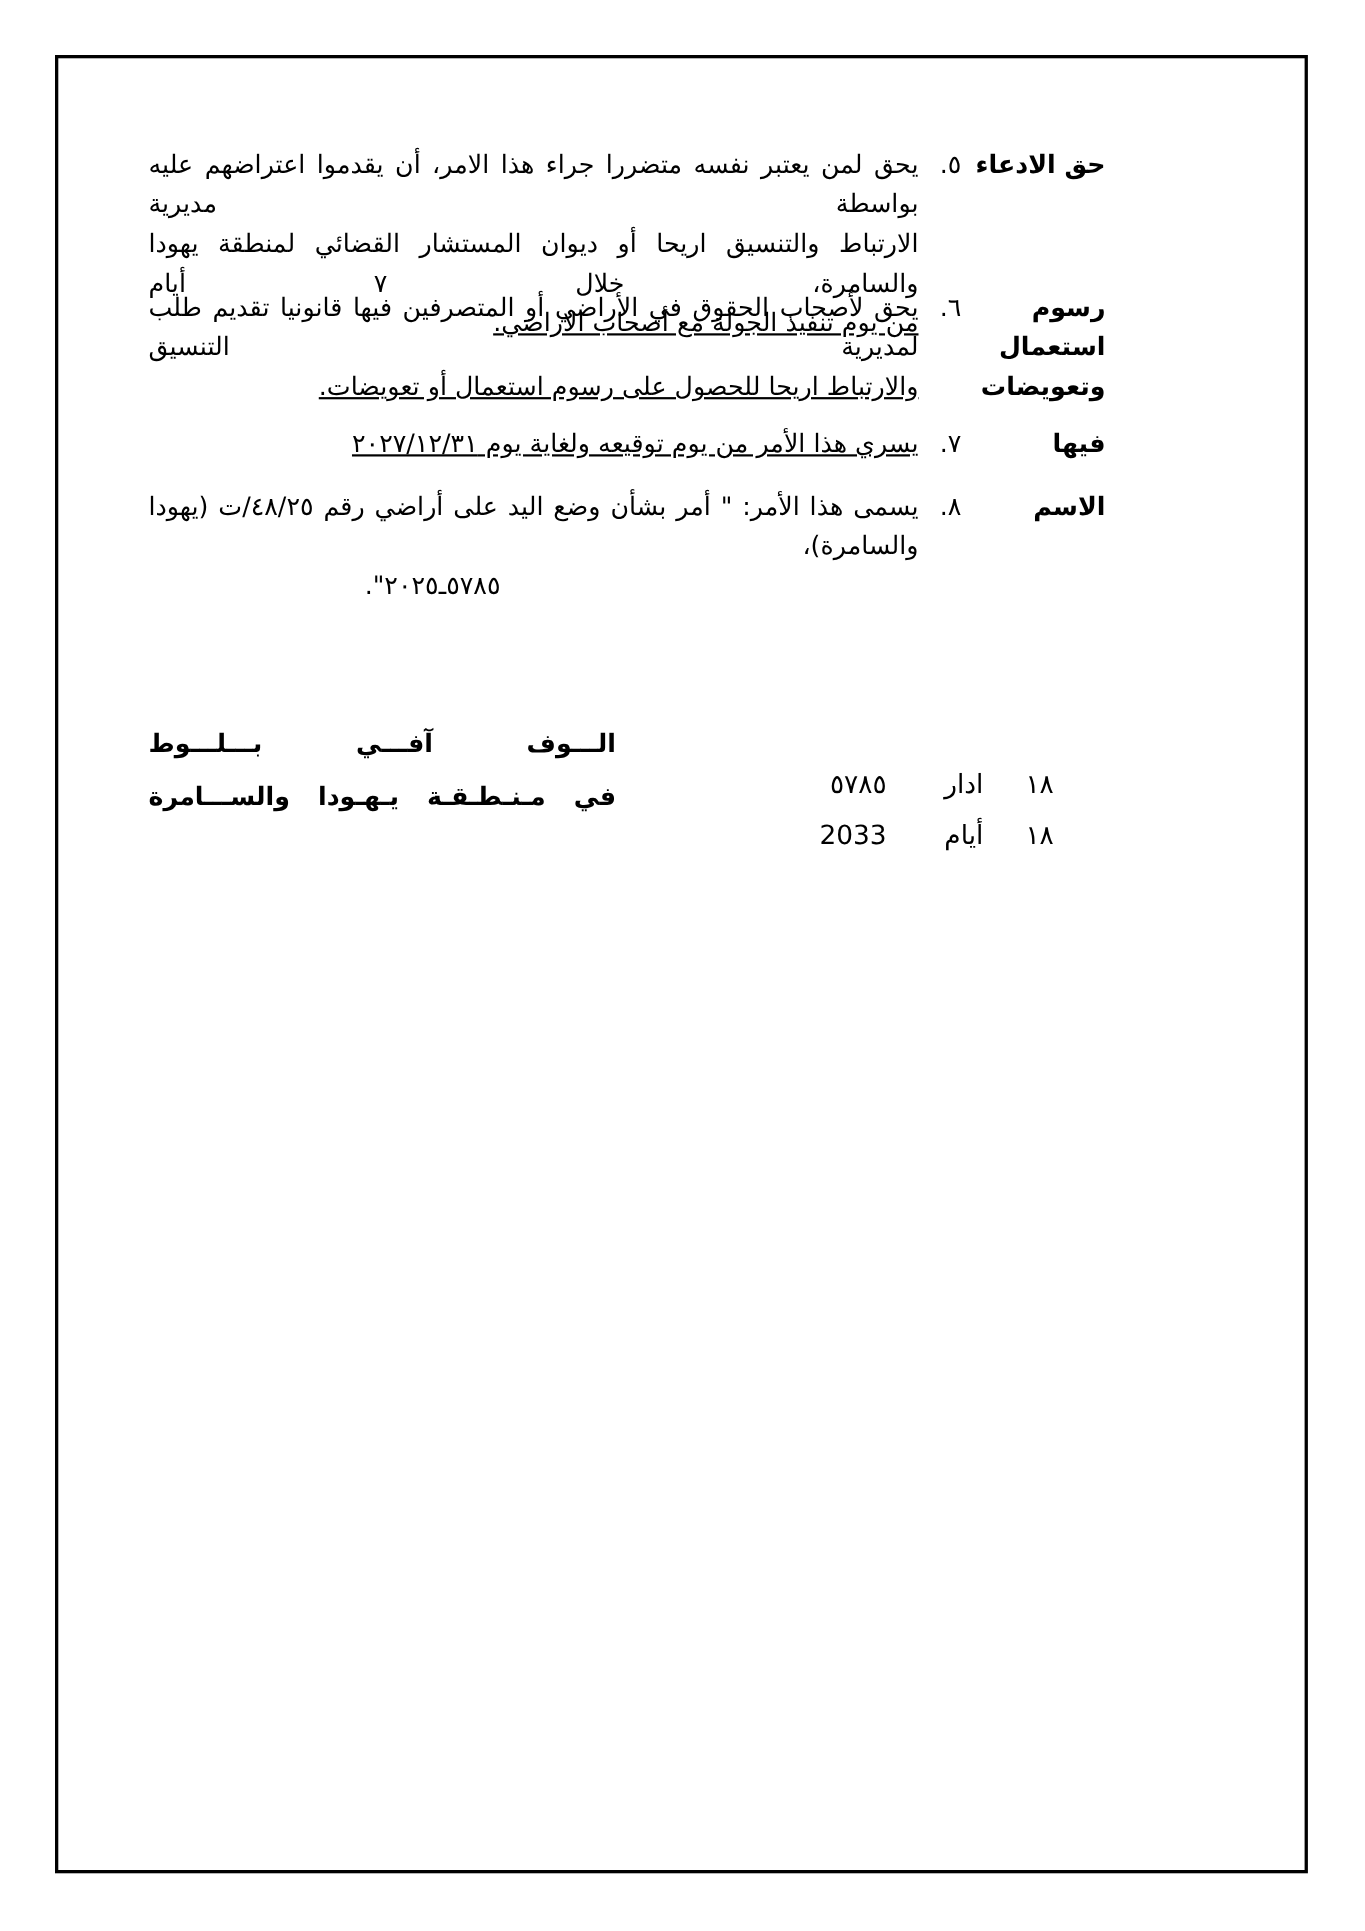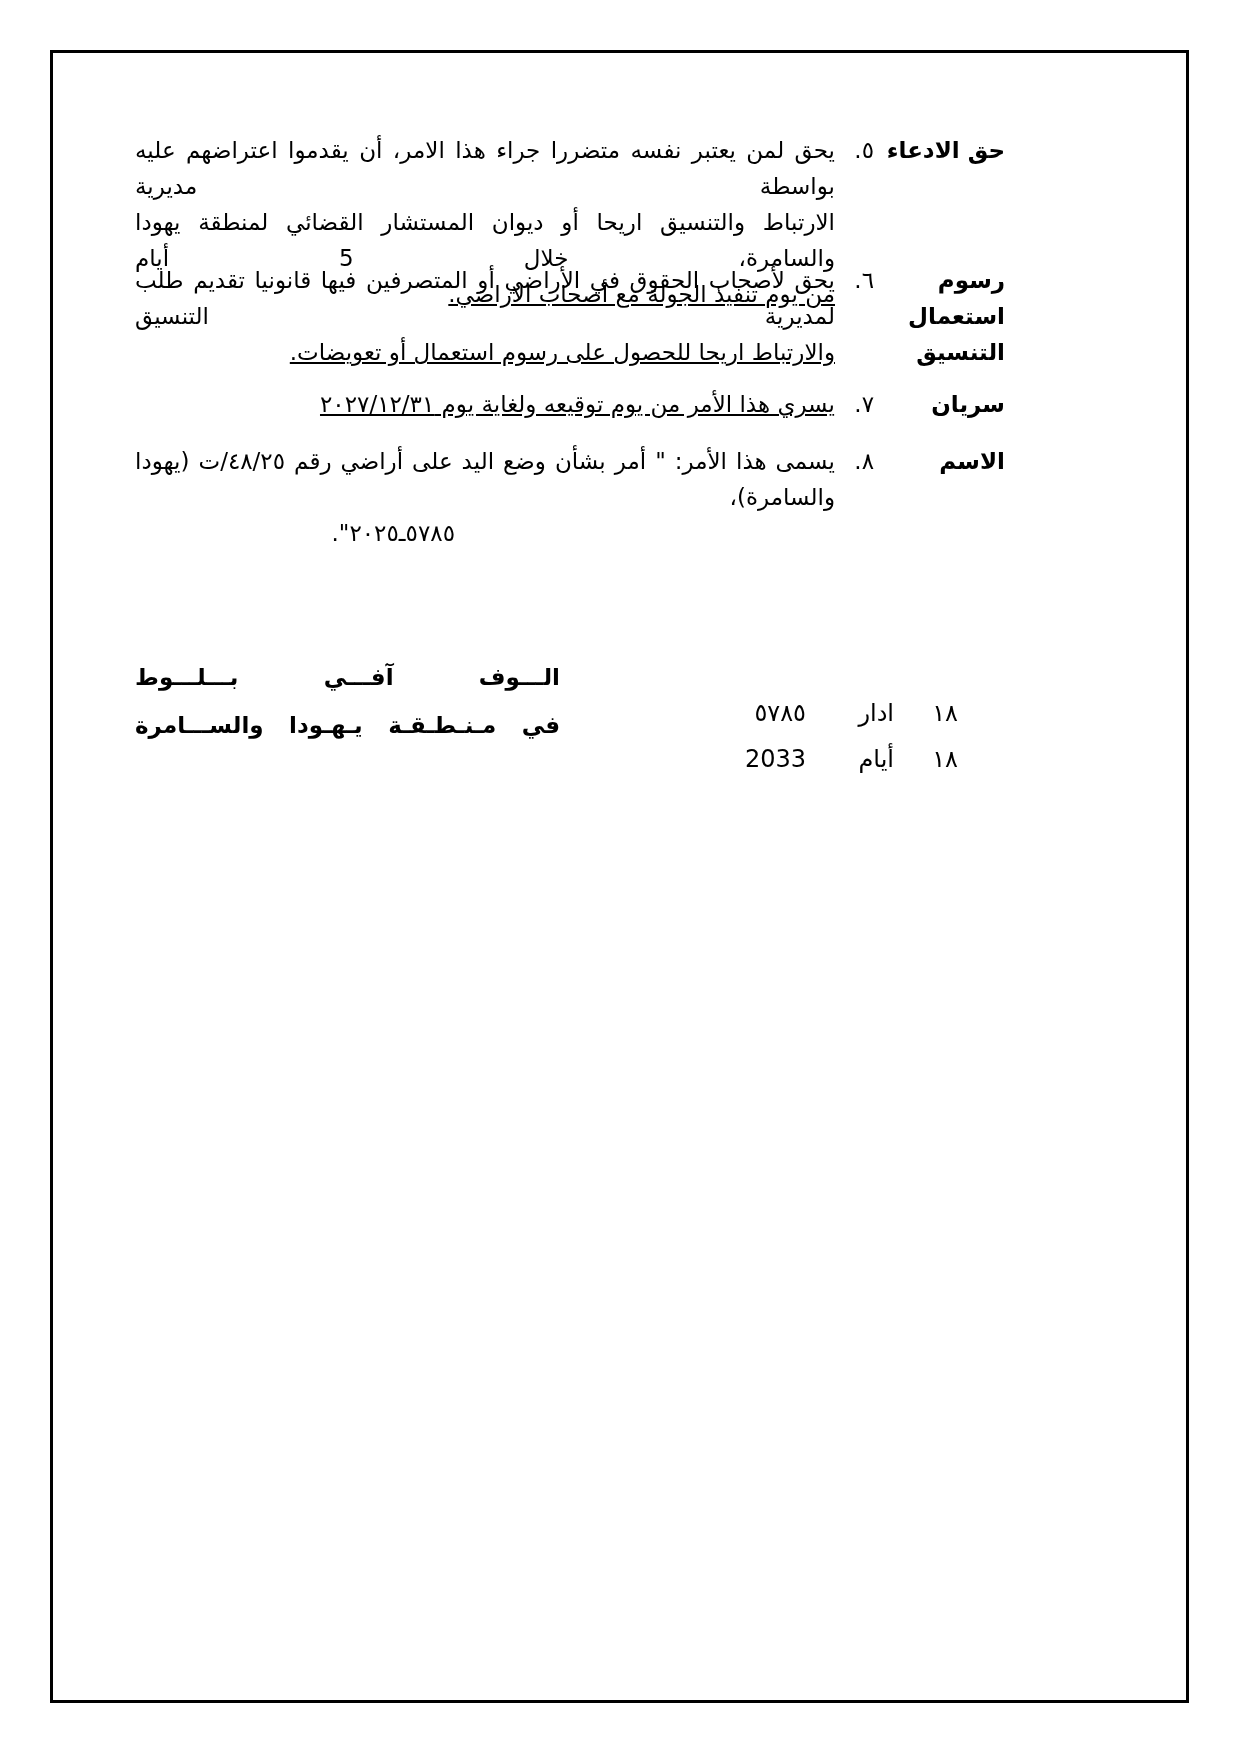--- a/index.html
+++ b/index.html
@@ -44,36 +44,36 @@
 <body>
 
 <div class="page">
   <div class="frame"></div>
 
   <div class="item item5">
     <div class="label">حق الادعاء</div>
     <div class="num">٥.</div>
     <div class="body">
       <div class="ln">يحق لمن يعتبر نفسه متضررا جراء هذا الامر، أن يقدموا اعتراضهم عليه بواسطة مديرية</div>
-      <div class="ln">الارتباط والتنسيق اريحا أو ديوان المستشار القضائي لمنطقة يهودا والسامرة، خلال 5 أيام</div>
+      <div class="ln">الارتباط والتنسيق اريحا أو ديوان المستشار القضائي لمنطقة يهودا والسامرة، خلال ٧ أيام</div>
       <div class="ln-end">من يوم تنفيذ الجولة مع أصحاب الاراضي.</div>
     </div>
   </div>
 
   <div class="item item6">
-    <div class="label">رسوم استعمال التنسيق</div>
+    <div class="label">رسوم استعمال وتعويضات</div>
     <div class="num">٦.</div>
     <div class="body">
       <div class="ln">يحق لأصحاب الحقوق في الأراضي أو المتصرفين فيها قانونيا تقديم طلب لمديرية التنسيق</div>
       <div class="ln-end">والارتباط اريحا للحصول على رسوم استعمال أو تعويضات.</div>
     </div>
   </div>
 
   <div class="item item7">
-    <div class="label">سريان</div>
+    <div class="label">فيها</div>
     <div class="num">٧.</div>
     <div class="body">
       <div class="ln-end">يسري هذا الأمر من يوم توقيعه ولغاية يوم ٢٠٢٧/١٢/٣١</div>
     </div>
   </div>
 
   <div class="item item8">
     <div class="label">الاسم</div>
     <div class="num">٨.</div>
     <div class="body">

